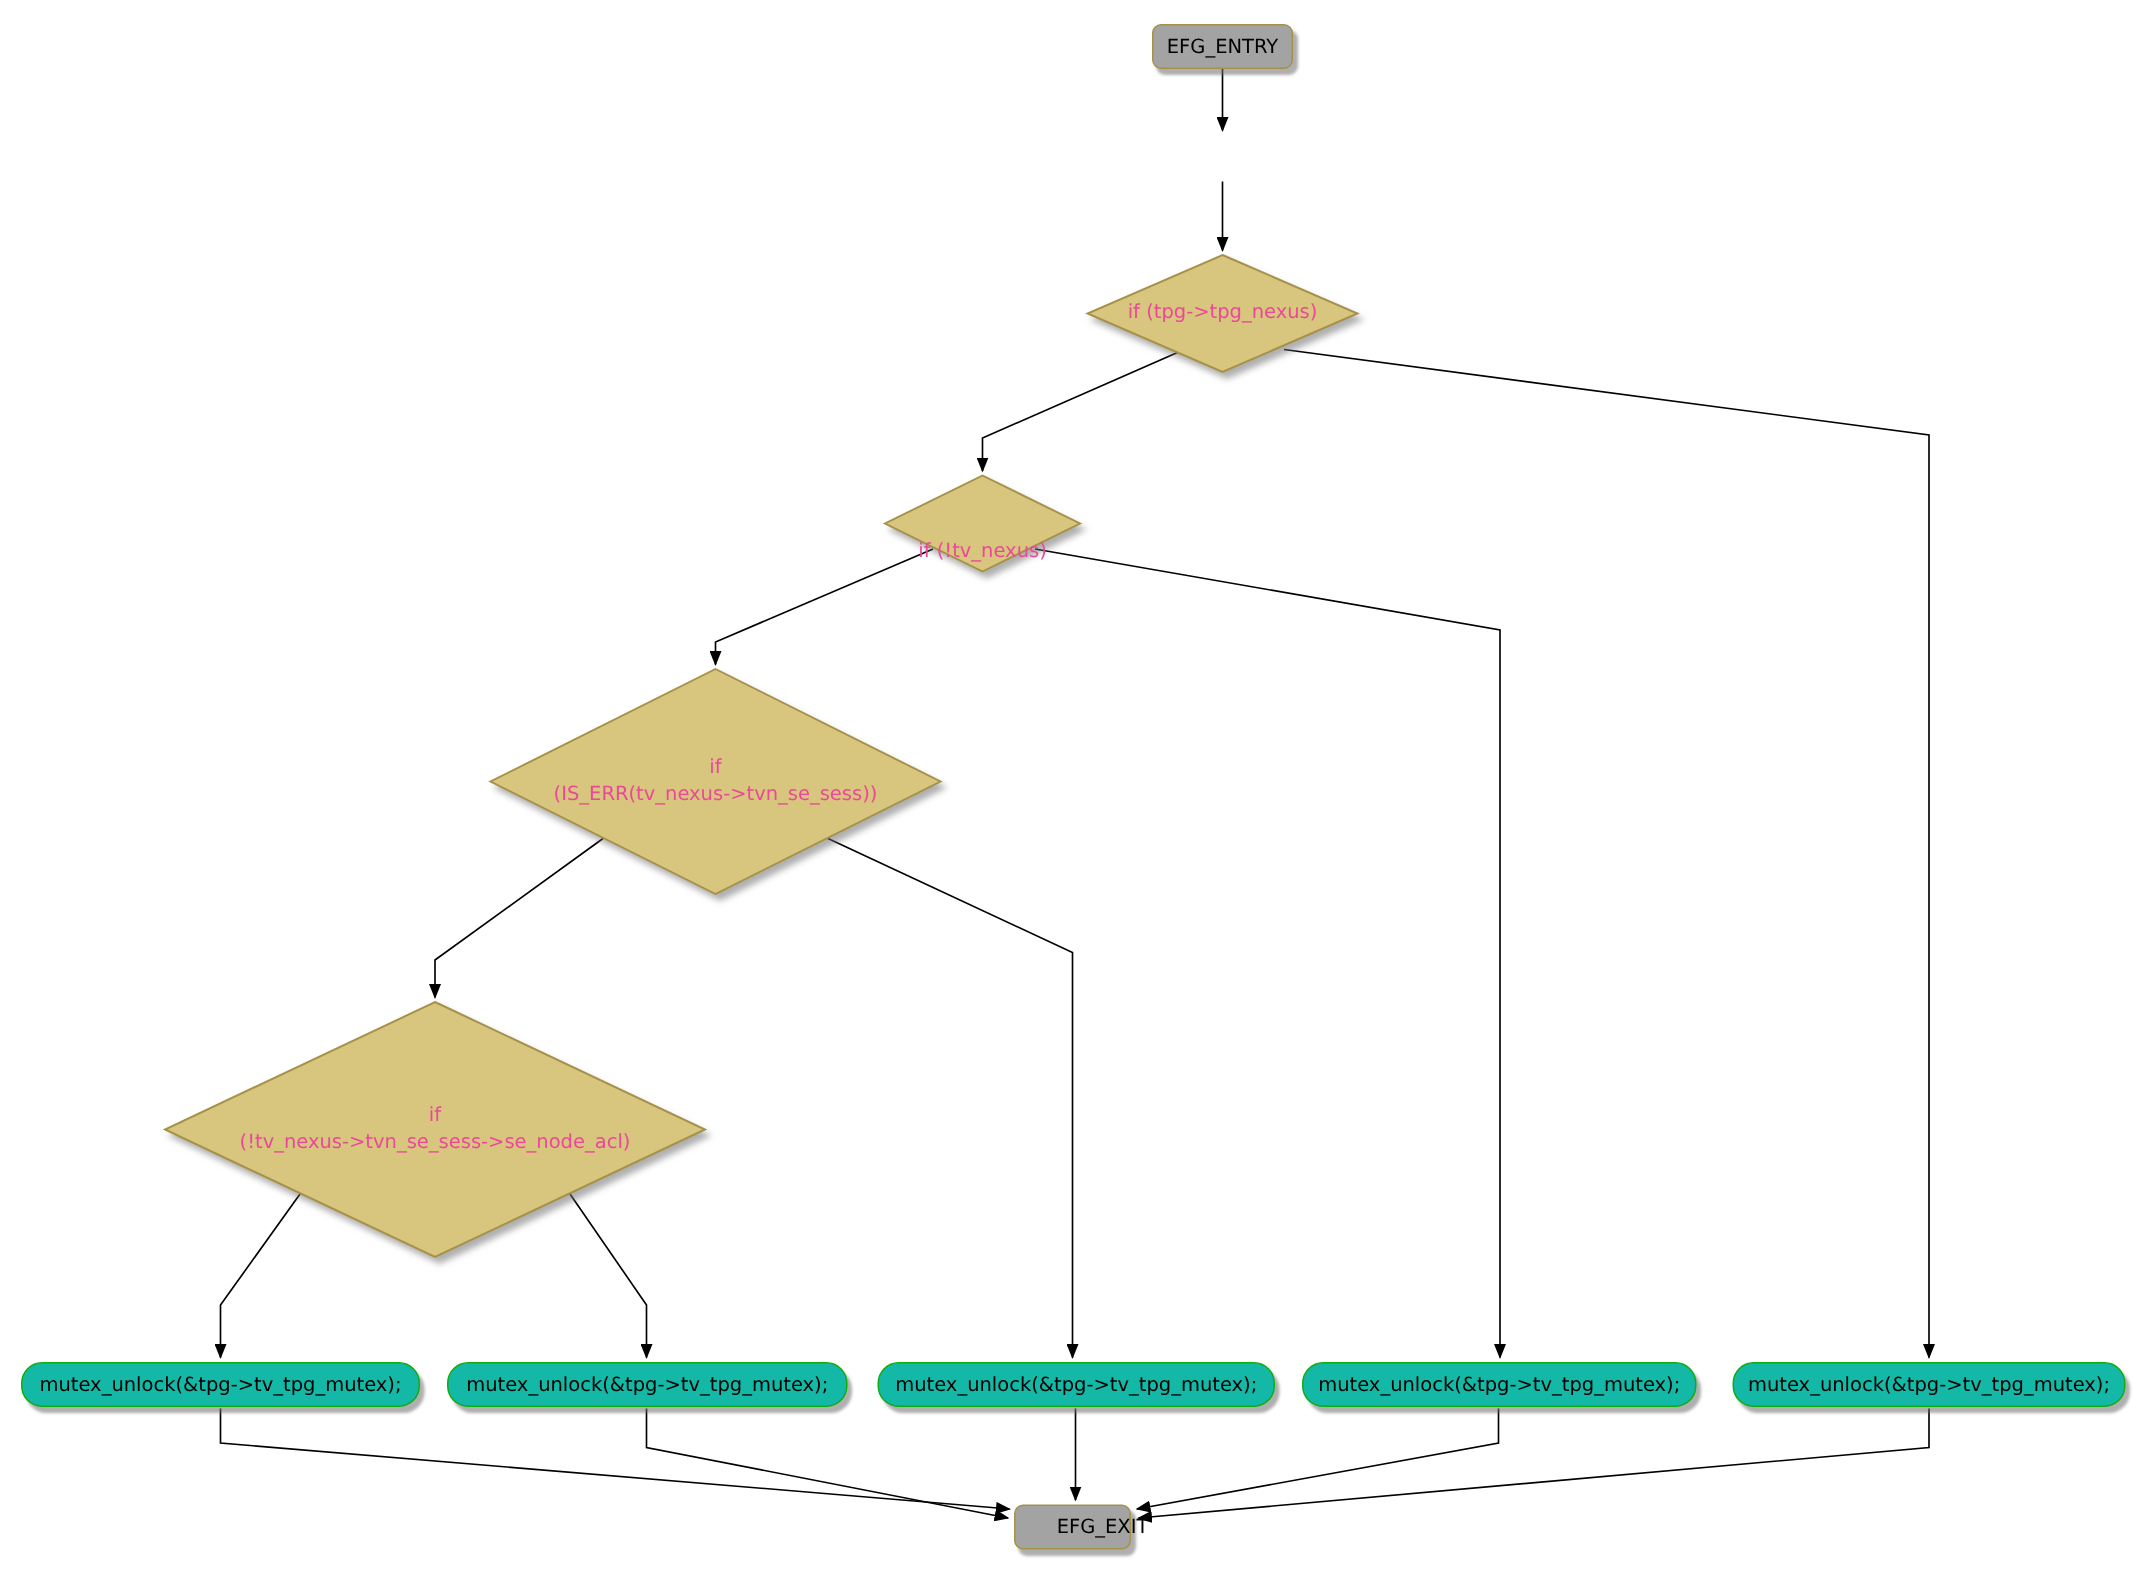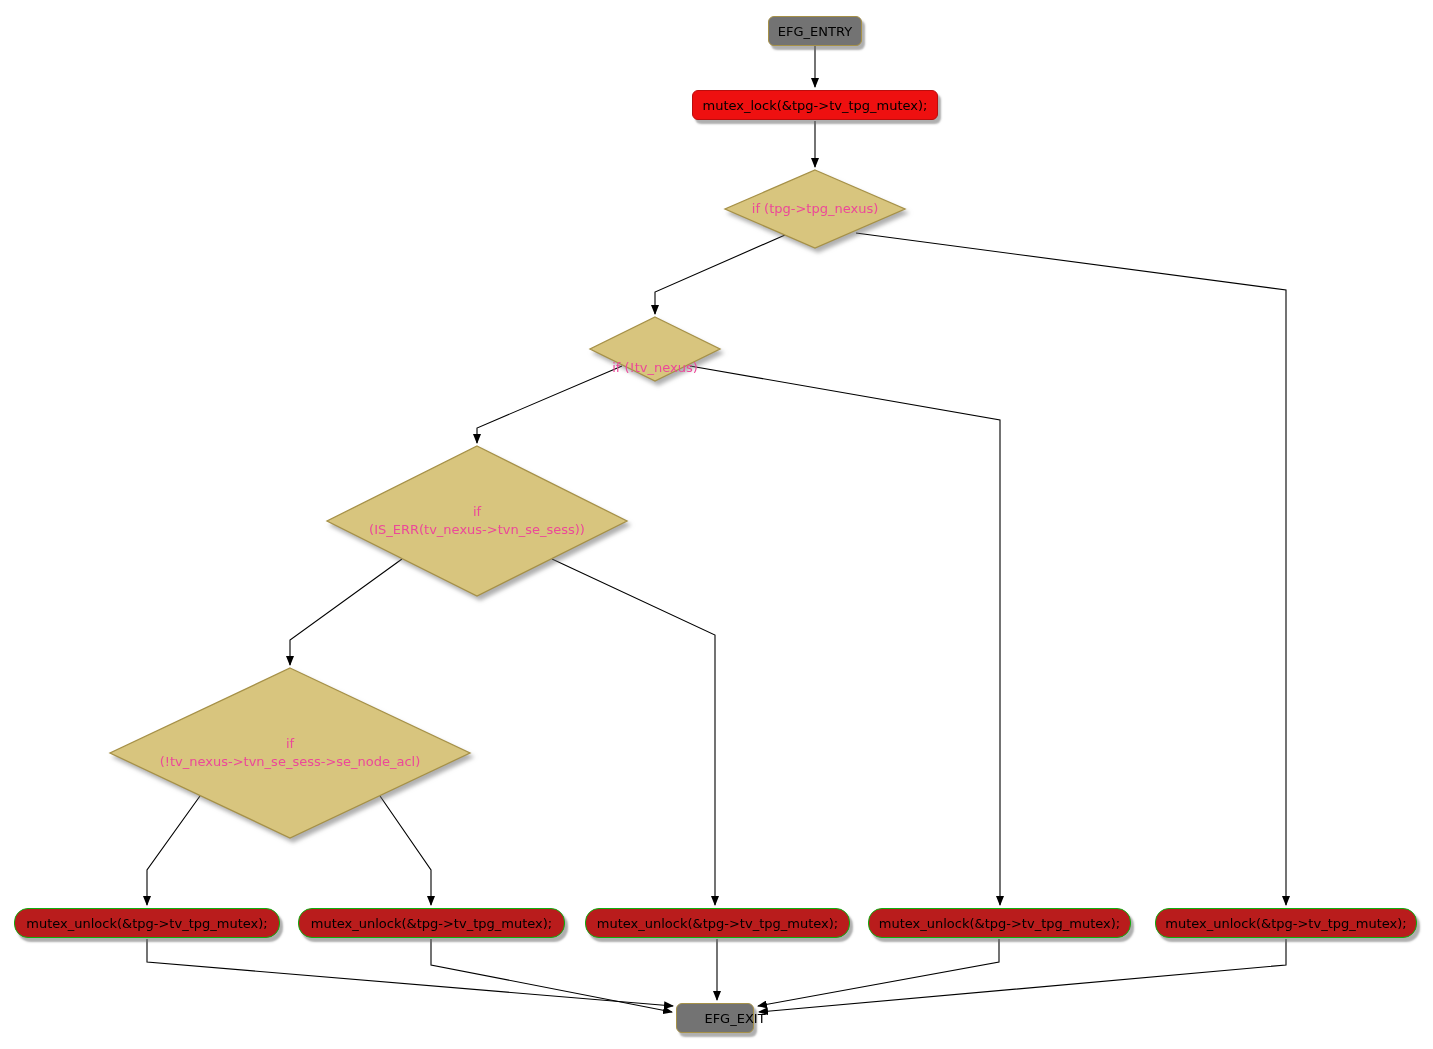--- a/index.html
+++ b/index.html
@@ -39,23 +39,23 @@
     display: flex;
     align-items: center;
     justify-content: center;
     border-radius: 6px;
     border: 1.4px solid;
     font-size: 13px;
     color: #000000;
     white-space: nowrap;
     box-shadow: 3px 4px 2px rgba(110,110,110,0.55);
   }
-  .tan   { background: #737373; border-color: #a69148; text-align: center; }
+  .tan   { background: #a3a3a3; border-color: #a69148; text-align: center; }
   .red   { background: #ee1010; border-color: #bb0d0d; }
-  .green { background: #b91c1c; border-color: #0fae0f; border-radius: 14px; }
+  .green { background: #14b8a6; border-color: #0fae0f; border-radius: 14px; }
   .dlabel {
     position: absolute;
     transform: translate(-50%, -50%);
     text-align: center;
     font-size: 13px;
     color: #ec4899;
     white-space: nowrap;
     line-height: 1.35;
   }
 </style>
@@ -88,21 +88,20 @@
     <path class="edge" d="M1286,939 L1286,965 L759,1012"></path>
 
     <polygon class="diamond" points="815,170 905,209 815,248 725,209"></polygon>
     <polygon class="diamond" points="655,317 720,349 655,381 590,349"></polygon>
     <polygon class="diamond" points="477,446 627,521 477,596 327,521"></polygon>
     <polygon class="diamond" points="290,668 470,753 290,838 110,753"></polygon>
   </svg>
 
   <div class="rect tan" style="left:768px; top:16px; width:94px; height:30px;">EFG_ENTRY</div>
 
-  <div class="rect red" style="left:692px; top:90px; width:246px; height:30px;">mutex_lock(&amp;tpg-&gt;tv_tpg_mutex);</div>
 
   <div class="rect green" style="left:14px; top:908px; width:266px; height:30px;">mutex_unlock(&amp;tpg-&gt;tv_tpg_mutex);</div>
 
   <div class="rect green" style="left:298px; top:908px; width:267px; height:30px;">mutex_unlock(&amp;tpg-&gt;tv_tpg_mutex);</div>
 
   <div class="rect green" style="left:585px; top:908px; width:265px; height:30px;">mutex_unlock(&amp;tpg-&gt;tv_tpg_mutex);</div>
 
   <div class="rect green" style="left:868px; top:908px; width:263px; height:30px;">mutex_unlock(&amp;tpg-&gt;tv_tpg_mutex);</div>
 
   <div class="rect green" style="left:1155px; top:908px; width:262px; height:30px;">mutex_unlock(&amp;tpg-&gt;tv_tpg_mutex);</div>

